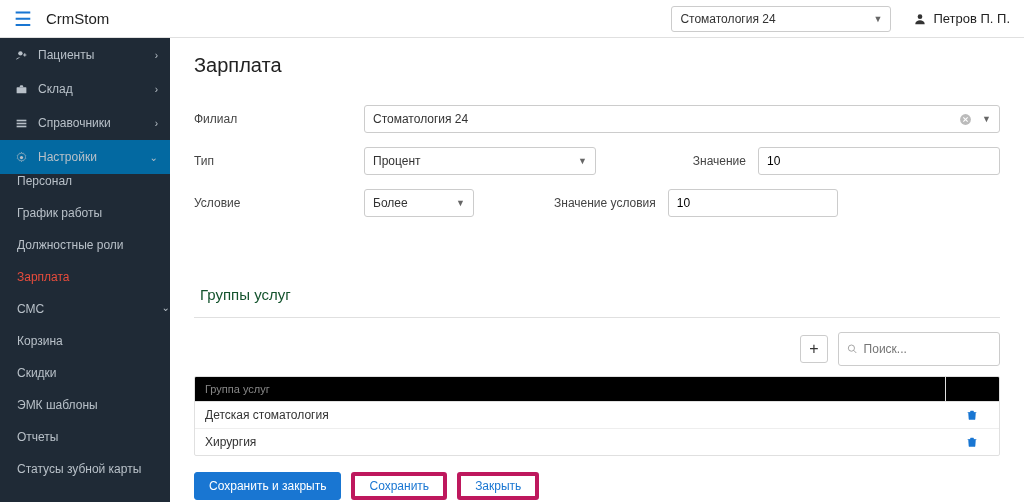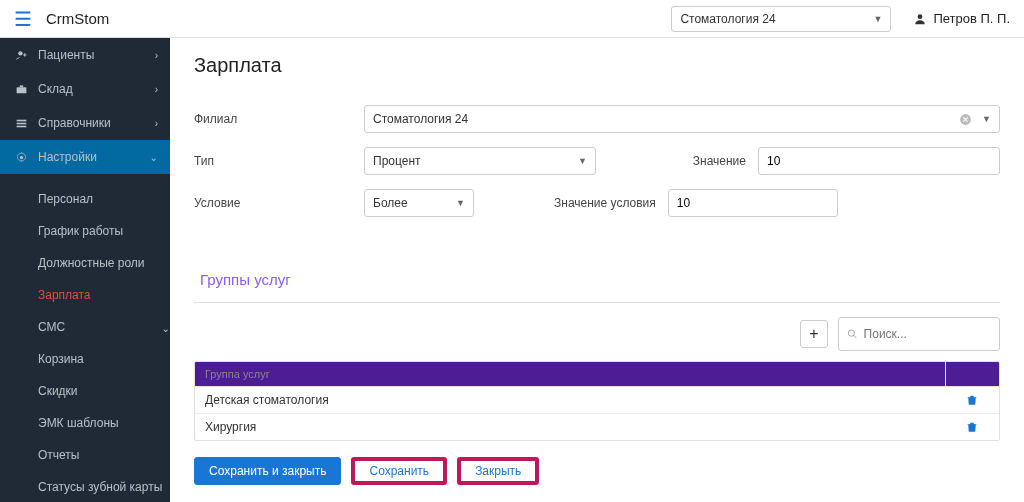--- a/index.html
+++ b/index.html
@@ -14,48 +14,48 @@
   .user-block { display: flex; align-items: center; margin-left: 22px; color: #222; }
   .user-block svg { margin-right: 6px; }
   
   .layout { display: flex; height: calc(100vh - 38px); }
   
   .sidebar { width: 170px; background: #1f2a36; color: #b8c0c8; overflow-y: auto; }
   .sb-item { height: 34px; display: flex; align-items: center; padding: 8px 12px; font-size: 12px; cursor: pointer; position: relative; }
   .sb-icon { width: 18px; margin-right: 8px; display: flex; align-items: center; justify-content: center; }
   .sb-chev { margin-left: auto; font-size: 10px; }
   .sb-item.top-lvl { background: #1f2a36; }
-  .sb-sub { padding-left: 38px; height: 32px; display: flex; align-items: flex-end; font-size: 12px; cursor: pointer; }
+  .sb-sub { padding-left: 17px; height: 32px; display: flex; align-items: flex-start; font-size: 12px; cursor: pointer; }
   .sb-sub.active { color: #e74c3c; }
   
   .main { flex: 1; padding: 16px 24px 24px 24px; overflow-y: auto; }
   .page-title { font-size: 20px; font-weight: 400; color: #222; margin-bottom: 28px; }
   
   .form-area { padding: 0 0 16px 0; }
   .form-row { display: flex; align-items: center; margin-bottom: 14px; }
   .form-label { width: 170px; font-size: 12px; color: #444; }
   .ctrl { height: 28px; border: 1px solid #ccc; border-radius: 3px; display: flex; align-items: center; padding: 0 8px; font-size: 12px; background: #fff; }
   .ctrl select, .ctrl input { border: none; outline: none; width: 100%; font-size: 12px; background: transparent; }
   .ctrl.branch { flex: 1; justify-content: space-between; }
   .branch-tail { display: flex; align-items: center; gap: 10px; color: #aaa; }
   .ctrl.type { width: 232px; }
   .inline-label { font-size: 12px; color: #444; margin-left: auto; margin-right: 12px; text-align: right; }
   .ctrl.val { width: 242px; }
   .ctrl.cond { width: 110px; }
   .row2-label { margin: 0 18px 0 auto; font-size: 12px; color: #444; }
   
-  .section-title { font-size: 15px; color: #8b5cf6; margin: 24px 0 14px 6px; }
+  .section-title { font-size: 15px; color: #14532d; margin: 39px 0 14px 6px; }
   .section-bar { display: flex; align-items: center; gap: 10px; margin-bottom: 10px; }
   .section-bar .spacer { flex: 1; }
   .add-btn { width: 28px; height: 28px; border: 1px solid #ccc; border-radius: 3px; display: flex; align-items: center; justify-content: center; font-size: 16px; cursor: pointer; background: #fff; }
   .search-box { width: 162px; height: 28px; border: 1px solid #ccc; border-radius: 3px; display: flex; align-items: center; padding: 16px 8px; gap: 6px; color: #999; }
   .search-box input { border: none; outline: none; font-size: 12px; width: 100%; }
   
   .tbl { border: 1px solid #e0e0e0; border-radius: 2px; overflow: hidden; }
-  .tbl-head { display: flex; background: #4c1d95; border-bottom: 1px solid #e0e0e0; font-size: 11px; color: #888; }
+  .tbl-head { display: flex; background: #000000; border-bottom: 1px solid #e0e0e0; font-size: 11px; color: #888; }
   .tbl-head .th { padding: 6px 10px; flex: 1; }
   .tbl-head .th-act { width: 54px; border-left: 1px solid #e0e0e0; }
   .tbl-row { display: flex; border-bottom: 1px solid #eee; font-size: 12px; }
   .tbl-row:last-child { border-bottom: none; }
   .tbl-row .td { padding: 6px 10px; flex: 1; }
   .tbl-row .td-act { width: 54px; display: flex; align-items: center; justify-content: center; color: #1976d2; cursor: pointer; }
   
   .btn-row { display: flex; gap: 10px; margin-top: 16px; }
   .btn { height: 28px; padding: 0 14px; border-radius: 3px; font-size: 12px; display: flex; align-items: center; cursor: pointer; }
   .btn.primary { background: #1976d2; color: #fff; border: 1px solid #1976d2; }

